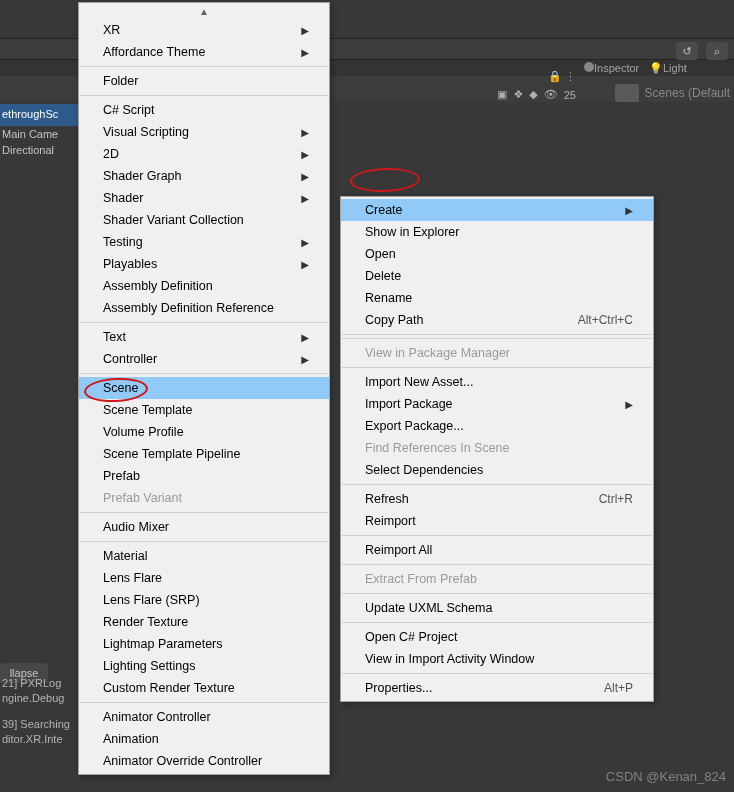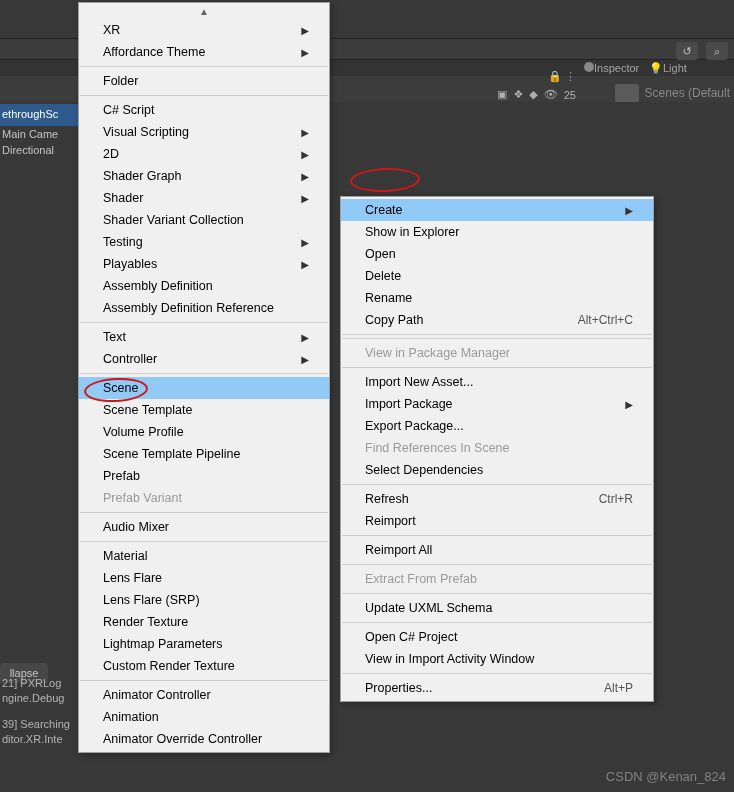--- a/index.html
+++ b/index.html
@@ -193,20 +193,23 @@
     <div class="menu-item">
       <span>Lens Flare (SRP)</span>
     </div>
     <div class="menu-item">
       <span>Render Texture</span>
     </div>
     <div class="menu-item">
       <span>Lightmap Parameters</span>
     </div>
     <div class="menu-item">
+      <span>Lighting Settings</span>
+    </div>
+    <div class="menu-item">
       <span>Custom Render Texture</span>
     </div>
     <div class="menu-sep"></div>
     <div class="menu-item">
       <span>Animator Controller</span>
     </div>
     <div class="menu-item">
       <span>Animation</span>
     </div>
     <div class="menu-item">

